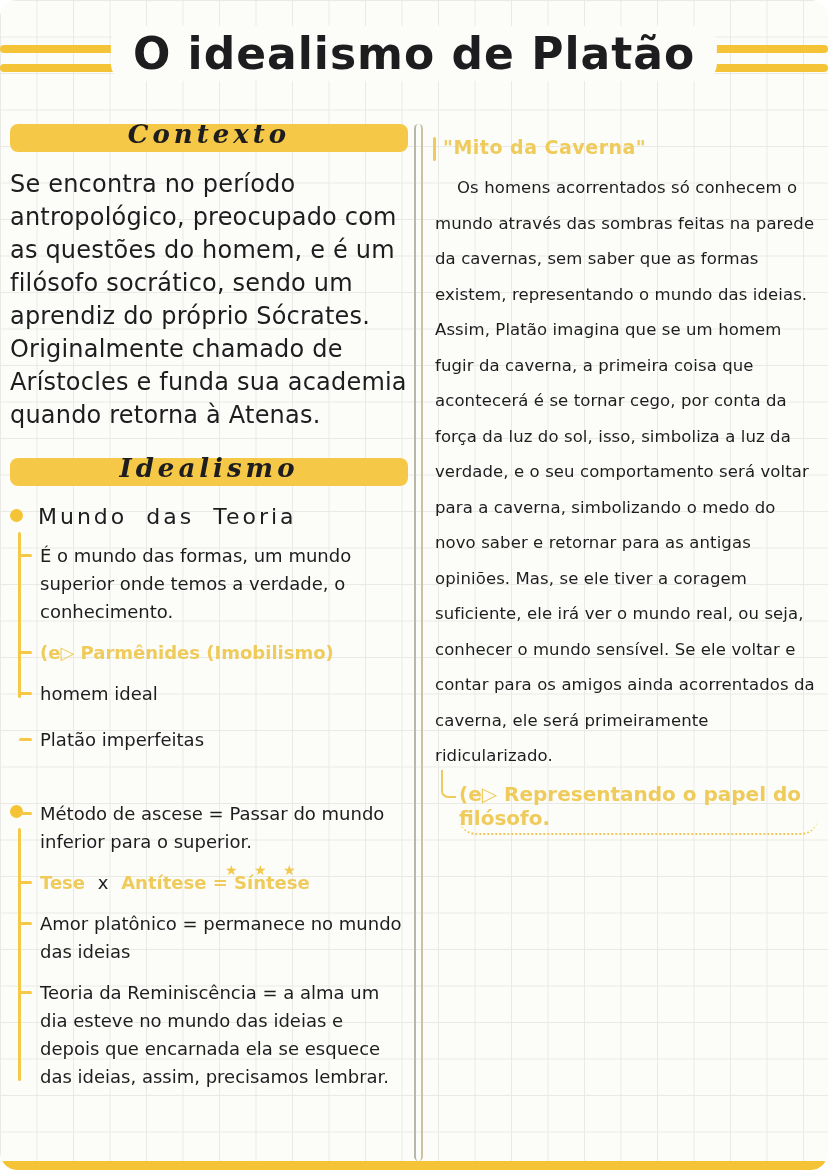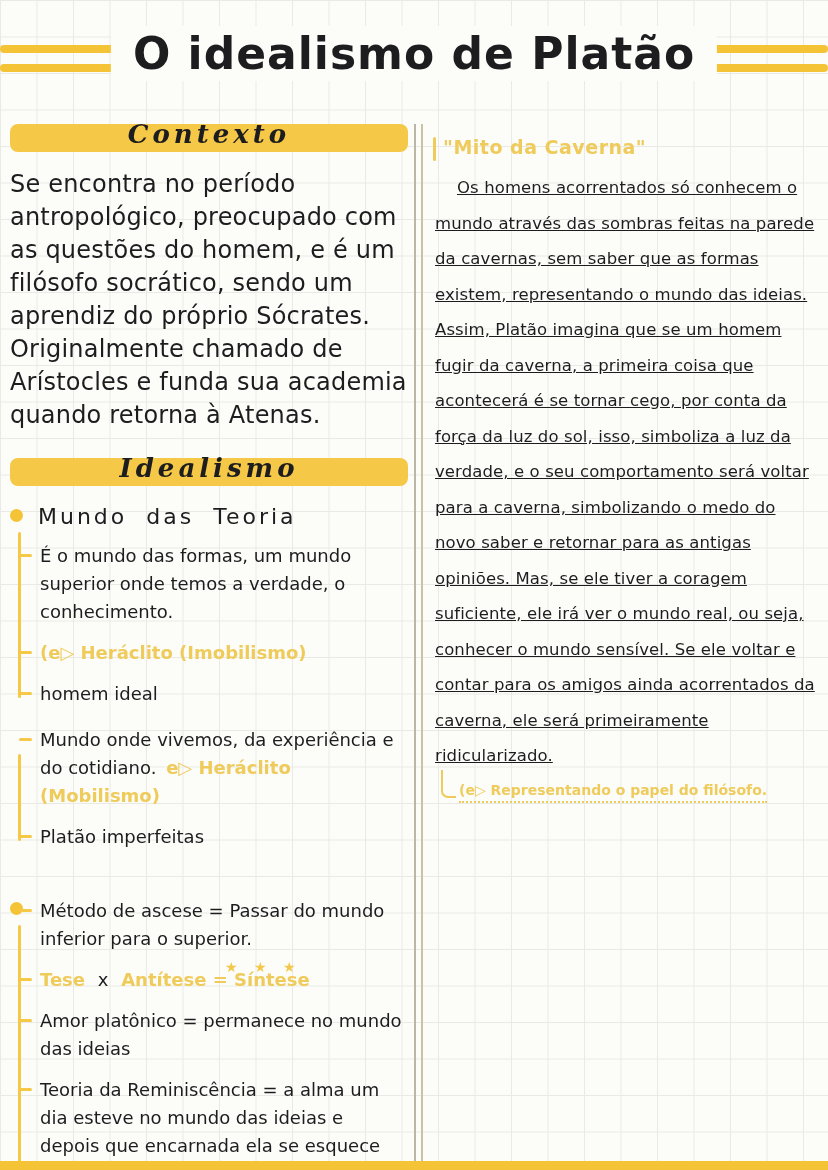--- a/index.html
+++ b/index.html
@@ -1,15 +1,15 @@
 <!DOCTYPE html>
 <html><head>
 <meta charset="utf-8">
 <style>
-  * { margin:0; padding:0; box-sizing:border-box; }
+  * { margin:0; padding:0; box-sizing:border-box;border-radius:17px; }
   html, body { width:828px; height:1170px; }
   body { font-family:"DejaVu Sans", sans-serif; color:#1d1d1f; }
 
   .page {
     position:relative; width:828px; height:1170px; overflow:hidden;
     background-color:#fcfcf9;
     background-image:
       linear-gradient(to right, #e9e9e6 1px, transparent 1px),
       linear-gradient(to bottom, #e9e9e6 1px, transparent 1px);
     background-size:36.5px 36.5px;
@@ -80,25 +80,25 @@
   .cave-heading {
     position:relative; margin-top:12px; padding-left:8px;
     font-size:19px; letter-spacing:0.5px;
   }
   .cave-heading::before {
     content:""; position:absolute; left:-2px; top:1px; width:2.5px; height:24px;
     background:#EFCB5B; border-radius:2px;
   }
   .cave-body {
     margin-top:12px; font-size:16.5px; line-height:35.5px;
-    text-indent:22px; letter-spacing:0.1px;text-decoration:underline;
+    text-indent:22px; letter-spacing:0.1px;
   }
   .cave-foot {
     position:relative; display:inline-block; margin:8px 0 0 24px;
-    font-size:14px; padding-bottom:3px; border-bottom:2px dotted #EFCB5B;
+    font-size:20px; padding-bottom:3px; border-bottom:2px dotted #EFCB5B;
   }
   .cave-foot::before {
     content:""; position:absolute; left:-18px; top:-12px; width:13px; height:26px;
     border-left:2.5px solid #EFCB5B; border-bottom:2.5px solid #EFCB5B;
     border-bottom-left-radius:7px;
   }
 
   .bottom-stripe { position:absolute; left:0; right:0; bottom:0; height:9px; background:#F5C436; }
 </style>
 </head>
@@ -124,29 +124,25 @@
       <div class="hl-bar gap-top">
         <span class="hl-text">Idealismo</span>
       </div>
 
       <div class="topic">
         <div class="topic-title">
           <span class="bullet"></span>
           <span>Mundo das Teoria</span>
         </div>
         <p class="note">É o mundo das formas, um mundo superior onde temos a verdade, o conhecimento.</p>
-        <p class="note yellow-text">(e▷ Heráclito (Imobilismo)</p>
+        <p class="note yellow-text">(e▷ Parmênides (Imobilismo)</p>
         <p class="note">homem ideal</p>
       </div>
 
       <div class="topic">
-        <p class="note">
-          <span>Mundo onde vivemos, da experiência e do cotidiano.</span>
-          <span class="yellow-inline">e▷ Heráclito (Mobilismo)</span>
-        </p>
         <p class="note">Platão imperfeitas</p>
       </div>
 
       <div class="topic big-gap">
         <div class="topic-title">
           <span class="bullet"></span>
         </div>
         <p class="note">Método de ascese = Passar do mundo inferior para o superior.</p>
         <p class="note tese-note">
           <span class="yellow-text">Tese</span>

